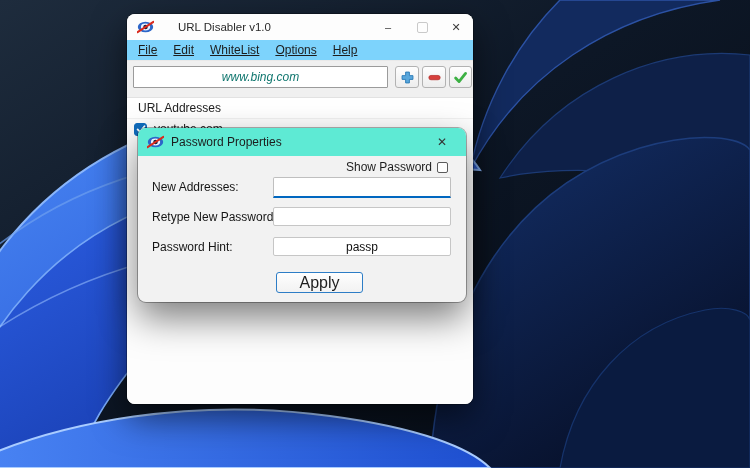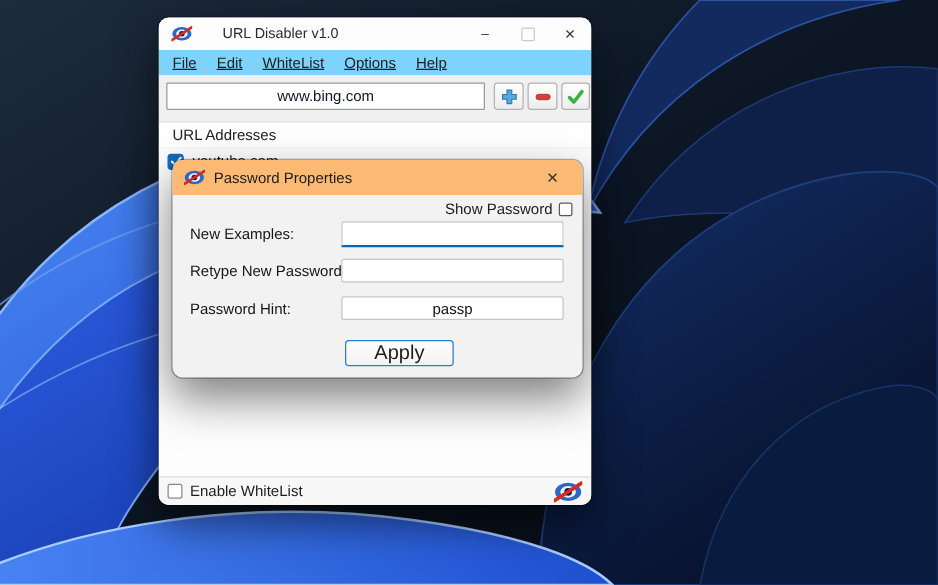--- a/index.html
+++ b/index.html
@@ -16,21 +16,21 @@
   .win-title{margin-left:24px;font-size:11.5px;color:#2a2a2a;}
   .win-controls{margin-left:auto;display:flex;height:100%;}
   .win-ctl{width:34px;height:100%;display:flex;align-items:center;justify-content:center;
     color:#3d3d3d;font-size:11px;cursor:default;background:none;border:none;padding:0;font-family:inherit;}
   .max-box{width:9px;height:9px;border:1px solid #c9c9c9;border-radius:2px;}
   .menubar{height:20px;flex:none;display:flex;align-items:center;padding-left:3px;background:#7dd3fc;text-decoration:underline;}
   .menu-item{padding:2px 8px;background:none;border:none;font:inherit;color:#1d1d1d;cursor:default;}
   .toolbar{height:36px;flex:none;background:#f0f0f0;border-top:1px solid #e9e9e9;
     border-bottom:1px solid #e2e2e2;position:relative;}
   .url-input{position:absolute;left:6px;top:5px;width:253px;height:20px;text-align:center;
-    border:1px solid #9b9b9b;border-radius:1px;background:#fff;font-family:inherit;font-size:12px;padding:0;color:#0f172a;}
+    border:1px solid #9b9b9b;border-radius:1px;background:#fff;font-family:inherit;font-size:12px;padding:0;color:#0f766e;font-style:italic;}
   .tool-btn{position:absolute;top:5px;width:24px;height:22px;border:1px solid #b2b2b2;border-radius:3px;
     background:linear-gradient(#fefefe,#ededed);display:flex;align-items:center;justify-content:center;padding:0;cursor:default;}
   .tool-btn svg{width:15px;height:15px;}
   .btn-add{left:268px;} .btn-remove{left:295px;} .btn-confirm{left:322px;width:23px;}
   .list-header{height:21px;flex:none;background:#fff;display:flex;align-items:center;
     padding-left:11px;color:#222;border-bottom:1px solid #f1f1f1;width:100%;border-top:none;border-left:none;border-right:none;font:inherit;}
   .list{flex:1;background:#fdfdfd;}
   .list-row{height:20px;display:flex;align-items:center;padding-left:7px;cursor:default;}
   .cb{width:13px;height:13px;border:1px solid #8a8a8a;border-radius:3px;background:#fff;flex:none;
     display:flex;align-items:center;justify-content:center;box-sizing:border-box;}
@@ -42,26 +42,26 @@
     display:flex;align-items:center;padding:0 7px;}
   .cb-small{width:12px;height:12px;border:1px solid #8a8a8a;border-radius:2px;background:#fff;flex:none;
     display:flex;align-items:center;justify-content:center;box-sizing:border-box;}
   .footer-label{margin-left:6px;}
   .footer-logo{margin-left:auto;width:23px;height:19px;}
 
   
   .dlg{position:absolute;left:138px;top:128px;width:328px;height:174px;z-index:3;
     background:#f2f2f2;border-radius:8px;overflow:hidden;display:flex;flex-direction:column;
     box-shadow:0 16px 36px rgba(0,0,0,.5), 0 0 0 1px rgba(0,0,0,.3);font-size:12px;color:#1d1d1d;}
-  .dlg-titlebar{height:28px;flex:none;display:flex;align-items:center;padding:0 9px;background:#fdba74;}
+  .dlg-titlebar{height:28px;flex:none;display:flex;align-items:center;padding:0 9px;background:#5eead4;}
   .dlg-title{margin-left:7px;}
   .dlg-close{margin-left:auto;width:30px;height:100%;display:flex;align-items:center;justify-content:center;
     color:#333;font-size:12px;background:none;border:none;padding:0;font-family:inherit;cursor:default;}
   .dlg-body{position:relative;flex:1;}
-  .show-pass{position:absolute;top:4px;right:8px;display:flex;align-items:center;}
+  .show-pass{position:absolute;top:4px;right:18px;display:flex;align-items:center;}
   .show-pass-label{margin-right:5px;}
   .show-pass-cb{width:11px;height:11px;border:1px solid #5a5a5a;border-radius:2px;background:#fdfdfd;
     box-sizing:border-box;display:flex;align-items:center;justify-content:center;}
   .frow-label{position:absolute;left:14px;color:#161616;}
   .lbl-1{top:24px;} .lbl-2{top:54px;} .lbl-3{top:84px;}
   .finput{position:absolute;left:135px;width:178px;height:19px;box-sizing:border-box;
     border:1px solid #c6c6c6;border-radius:2px;background:#fff;font-family:inherit;font-size:12px;padding:0 4px;color:#111;}
   .fi-1{top:21px;height:21px;border-color:#bfbfbf;border-bottom:2px solid #0067c0;border-radius:2px 2px 0 0;}
   .fi-2{top:51px;}
   .fi-3{top:81px;text-align:center;}
@@ -172,49 +172,40 @@
     <div class="list-row">
       <span class="cb checked">
         <svg>
             <use href="#tick"></use>
           </svg>
       </span>
       <span class="row-label">youtube.com</span>
     </div>
   </div>
 
-  <div class="win-footer">
-    <span class="cb-small">
-      
-    </span>
-    <span class="footer-label">Enable WhiteList</span>
-    <svg class="footer-logo">
-        <use href="#eye"></use>
-      </svg>
-  </div>
 </div>
 
 <div class="dlg">
   <div class="dlg-titlebar">
     <svg class="icon-eye">
         <use href="#eye"></use>
       </svg>
     <span class="dlg-title">Password Properties</span>
     <button class="dlg-close">✕</button>
   </div>
 
   <div class="dlg-body">
     <div class="show-pass">
       <span class="show-pass-label">Show Password</span>
       <span class="show-pass-cb">
         
       </span>
     </div>
 
-    <span class="frow-label lbl-1">New Examples:</span>
+    <span class="frow-label lbl-1">New Addresses:</span>
     <input class="finput fi-1" type="password" value="" style="">
 
     <span class="frow-label lbl-2">Retype New Password:</span>
     <input class="finput fi-2" type="password" value="" style="">
 
     <span class="frow-label lbl-3">Password Hint:</span>
     <input class="finput fi-3" type="text" value="passp" style="">
 
     <button class="dlg-btn btn-apply">Apply</button>
   </div>

